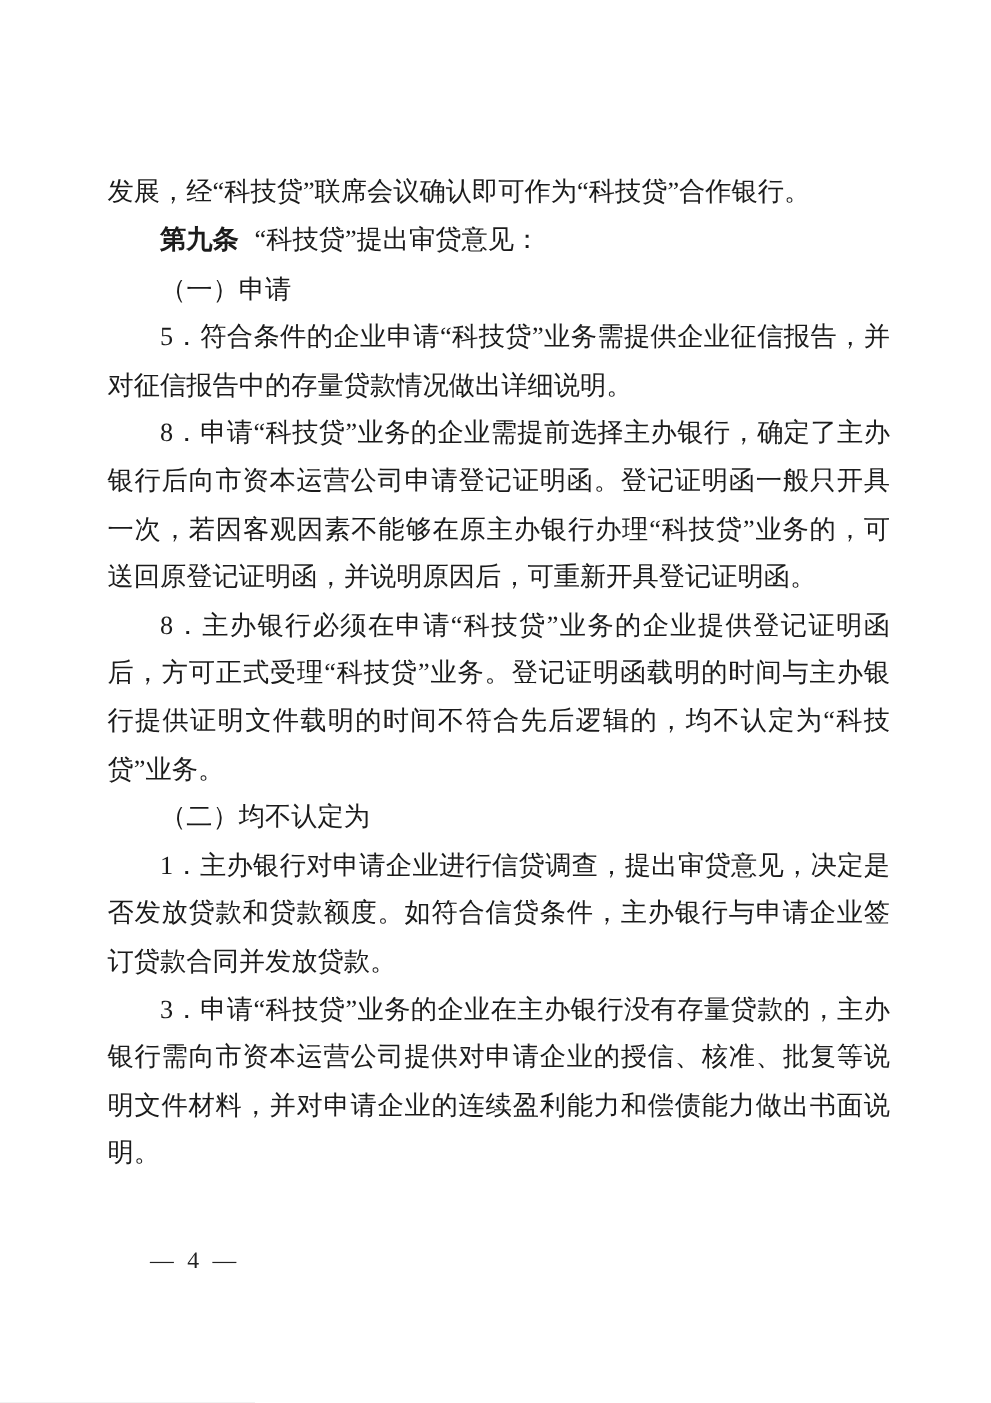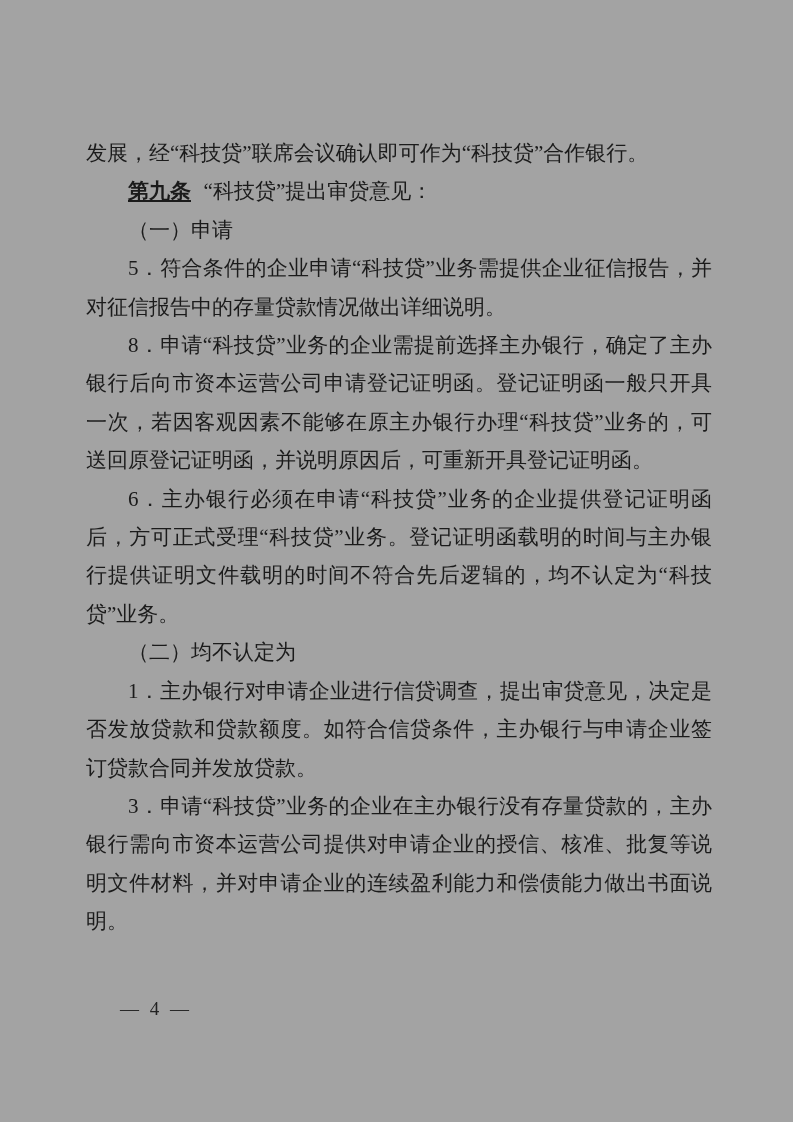--- a/index.html
+++ b/index.html
@@ -5,21 +5,21 @@
   html, body {
     margin: 0;
     padding: 0;
     background: #e8e8e8;
   }
   .page {
     position: relative;
     width: 793px;
     height: 1122px;
     margin: 0 auto;
-    background: #a3a3a3;
+    background: #ffffff;
     color: #1b1b1b;
     overflow: hidden;
     font-family: "Liberation Serif", "DejaVu Serif", serif;
   }
   .text-block {
     position: absolute;
     left: 86px;
     top: 134px;
     width: 626px;
     font-size: 21px;
@@ -32,21 +32,20 @@
     margin: 0;
     padding: 0;
   }
   .para.indent {
     text-indent: 2em;
   }
   .clause-heading {
     font-weight: bold;
     font-family: "Liberation Sans", "DejaVu Sans", sans-serif;
     margin-right: 0.6em;
-    text-decoration: underline;
   }
   .page-number {
     position: absolute;
     left: 120px;
     top: 998px;
     font-size: 19px;
     letter-spacing: 3px;
     color: #222222;
   }
 </style>
@@ -58,21 +57,21 @@
   <p class="para"><span class="para-text">发展，经“科技贷”联席会议确认即可作为“科技贷”合作银行。</span></p>
 
   <p class="para indent"><span class="clause-heading">第九条</span><span class="para-text">“科技贷”提出审贷意见：</span></p>
 
   <p class="para indent"><span class="para-text">（一）申请</span></p>
 
   <p class="para indent"><span class="para-text">5．符合条件的企业申请“科技贷”业务需提供企业征信报告，并对征信报告中的存量贷款情况做出详细说明。</span></p>
 
   <p class="para indent"><span class="para-text">8．申请“科技贷”业务的企业需提前选择主办银行，确定了主办银行后向市资本运营公司申请登记证明函。登记证明函一般只开具一次，若因客观因素不能够在原主办银行办理“科技贷”业务的，可送回原登记证明函，并说明原因后，可重新开具登记证明函。</span></p>
 
-  <p class="para indent"><span class="para-text">6．主办银行必须在申请“科技贷”业务的企业提供登记证明函后，方可正式受理“科技贷”业务。登记证明函载明的时间与主办银行提供证明文件载明的时间不符合先后逻辑的，均不认定为“科技贷”业务。</span></p>
+  <p class="para indent"><span class="para-text">8．主办银行必须在申请“科技贷”业务的企业提供登记证明函后，方可正式受理“科技贷”业务。登记证明函载明的时间与主办银行提供证明文件载明的时间不符合先后逻辑的，均不认定为“科技贷”业务。</span></p>
 
   <p class="para indent"><span class="para-text">（二）均不认定为</span></p>
 
   <p class="para indent"><span class="para-text">1．主办银行对申请企业进行信贷调查，提出审贷意见，决定是否发放贷款和贷款额度。如符合信贷条件，主办银行与申请企业签订贷款合同并发放贷款。</span></p>
 
   <p class="para indent"><span class="para-text">3．申请“科技贷”业务的企业在主办银行没有存量贷款的，主办银行需向市资本运营公司提供对申请企业的授信、核准、批复等说明文件材料，并对申请企业的连续盈利能力和偿债能力做出书面说明。</span></p>
 </div>
   <div class="page-number">— 4 —</div>
 </div>
 

